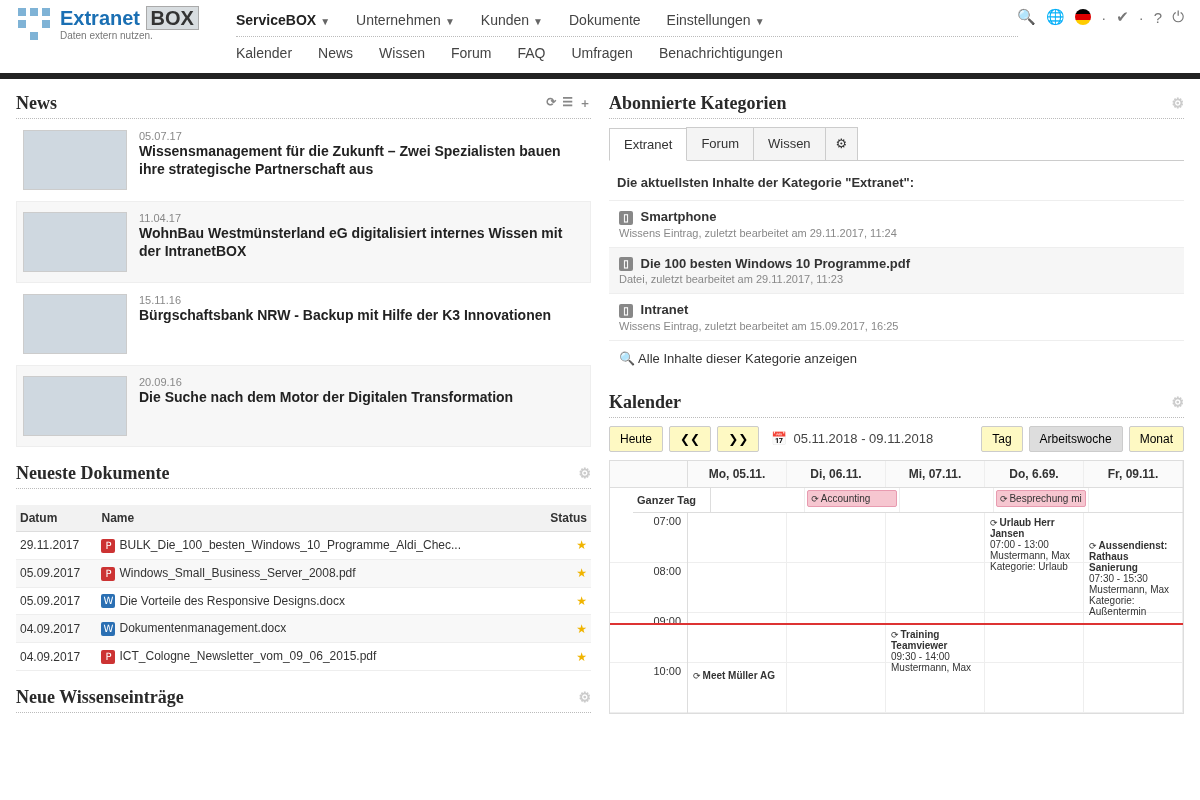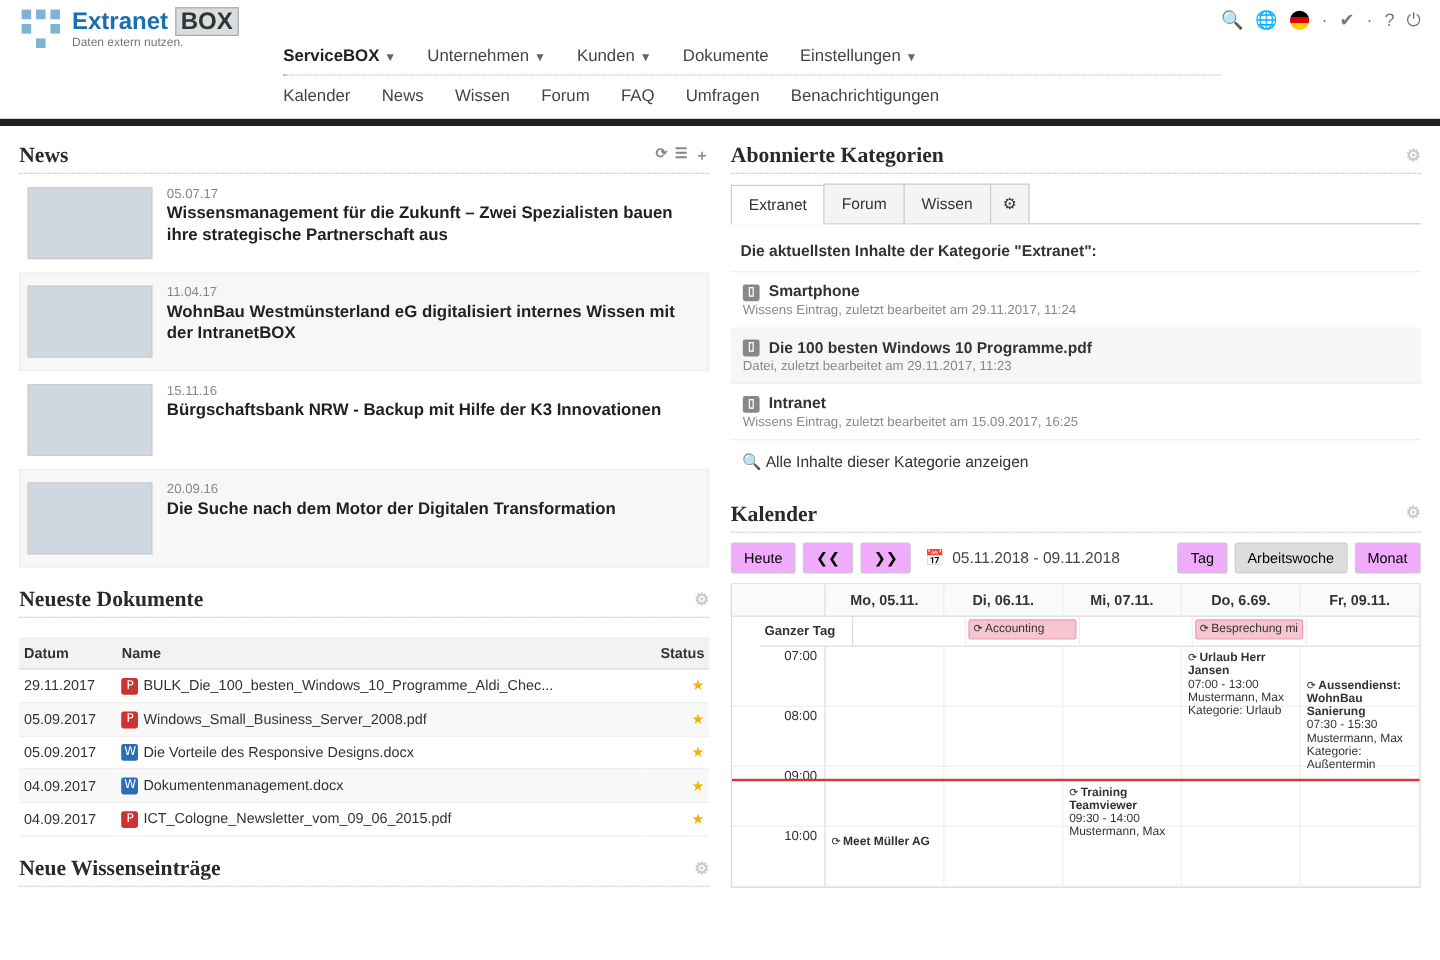--- a/index.html
+++ b/index.html
@@ -5,21 +5,21 @@
 * { margin: 0; padding: 0; box-sizing: border-box; }
 body { font-family: Arial, Helvetica, sans-serif; font-size: 13px; color: #333; background: #fff; width: 1200px; height: 800px; overflow: hidden; }
 .header { display: flex; align-items: flex-start; padding: 6px 16px 0 16px; }
 .logo-block { display: flex; align-items: center; gap: 8px; width: 220px; }
 .logo-glyph { width: 36px; height: 36px; }
 .logo-text { display: flex; flex-direction: column; }
 .logo-main { font-size: 20px; font-weight: bold; }
 .logo-main .ext { color: #1a6fb3; }
 .logo-main .box { background: #d8dde0; color: #333; padding: 0 4px; border: 1px solid #aaa; }
 .logo-sub { font-size: 10px; color: #777; }
-.nav-block { flex: 1; margin-top: 26px; }
+.nav-block { flex: 1; }
 .nav-row { display: flex; gap: 26px; padding: 6px 0; font-size: 14px; color: #444; }
 .nav-row a { cursor: pointer; }
 .nav-row .active { font-weight: bold; color: #222; }
 .caret { font-size: 10px; color: #666; margin-left: 4px; }
 .nav-divider { border: none; border-top: 1px dotted #bbb; margin: 2px 0; }
 .top-icons { display: flex; gap: 10px; align-items: center; padding-top: 2px; font-size: 15px; }
 .top-icons span { cursor: pointer; color: #777; }
 .flag { width: 16px; height: 16px; border-radius: 50%; background: linear-gradient(#000 33%, #d00 33% 66%, #fc0 66%); display: inline-block; }
 .check { color: #3a8f3a; }
 .power { color: #d33; }
@@ -51,21 +51,21 @@
 .tab.active { background: #fff; border-bottom: 1px solid #fff; position: relative; top: 1px; }
 .tab-gear { padding: 8px 10px; }
 .cat-intro { font-size: 13px; font-weight: bold; padding: 14px 8px 10px; }
 .cat-list { border-top: 1px solid #eee; }
 .cat-item { padding: 8px 10px; border-bottom: 1px solid #eee; }
 .cat-item.alt { background: #f6f6f6; }
 .cat-item-title { font-size: 13px; font-weight: bold; }
 .cat-item-meta { font-size: 11px; color: #888; margin-top: 2px; }
 .cat-all { padding: 10px; font-size: 13px; }
 .cal-toolbar { display: flex; align-items: center; gap: 6px; padding: 8px 0; flex-wrap: wrap; }
-.btn { border: 1px solid #ccc; background: #f0abfc; padding: 5px 10px; font-size: 12px; cursor: pointer; border-radius: 2px; }
+.btn { border: 1px solid #ccc; background: #fef9c3; padding: 5px 10px; font-size: 12px; cursor: pointer; border-radius: 2px; }
 .btn.sel { background: #ddd; }
 .cal-range { font-size: 13px; color: #444; margin-left: 6px; display: flex; align-items: center; gap: 6px; }
 .spacer { flex: 1; }
 .cal-grid { border: 1px solid #ddd; }
 .cal-head { display: flex; background: #fafafa; border-bottom: 1px solid #ddd; font-size: 12px; font-weight: bold; }
 .cal-timecol { width: 78px; border-right: 1px solid #ddd; }
 .cal-daycol { flex: 1; text-align: center; padding: 6px 2px; border-right: 1px solid #eee; }
 .cal-allday-row { display: flex; border-bottom: 1px solid #ddd; font-size: 11px; margin-left: 23px; }
 .cal-allday-row .lbl { width: 78px; border-right: 1px solid #ddd; padding: 6px 4px; font-weight: bold; }
 .cal-allday-row .cell { flex: 1; border-right: 1px solid #eee; padding: 2px; }
@@ -324,18 +324,18 @@
             <div class="hr"></div>
             <div class="hr"></div>
             <div class="hr"></div>
           <div class="evblk blue" style="top:2px;height:120px"><span class="ref">⟳</span><b>Urlaub Herr Jansen</b><br><span>07:00 - 13:00</span><br><span>Mustermann, Max</span><br><span>Kategorie: Urlaub</span></div>
         </div>
         <div class="daycol">
             <div class="hr"></div>
             <div class="hr"></div>
             <div class="hr"></div>
             <div class="hr"></div>
-          <div class="evblk mag" style="top:25px;height:170px"><span class="ref">⟳</span><b>Aussendienst: WohnBau Sanierung</b><br><span>07:30 - 15:30</span><br><span>Mustermann, Max</span><br><span>Kategorie: Außentermin</span></div>
+          <div class="evblk mag" style="top:25px;height:170px"><span class="ref">⟳</span><b>Aussendienst: Rathaus Sanierung</b><br><span>07:30 - 15:30</span><br><span>Mustermann, Max</span><br><span>Kategorie: Außentermin</span></div>
         </div>
       </div>
     </div>
   </div>
 </div>
 
 </body></html>

